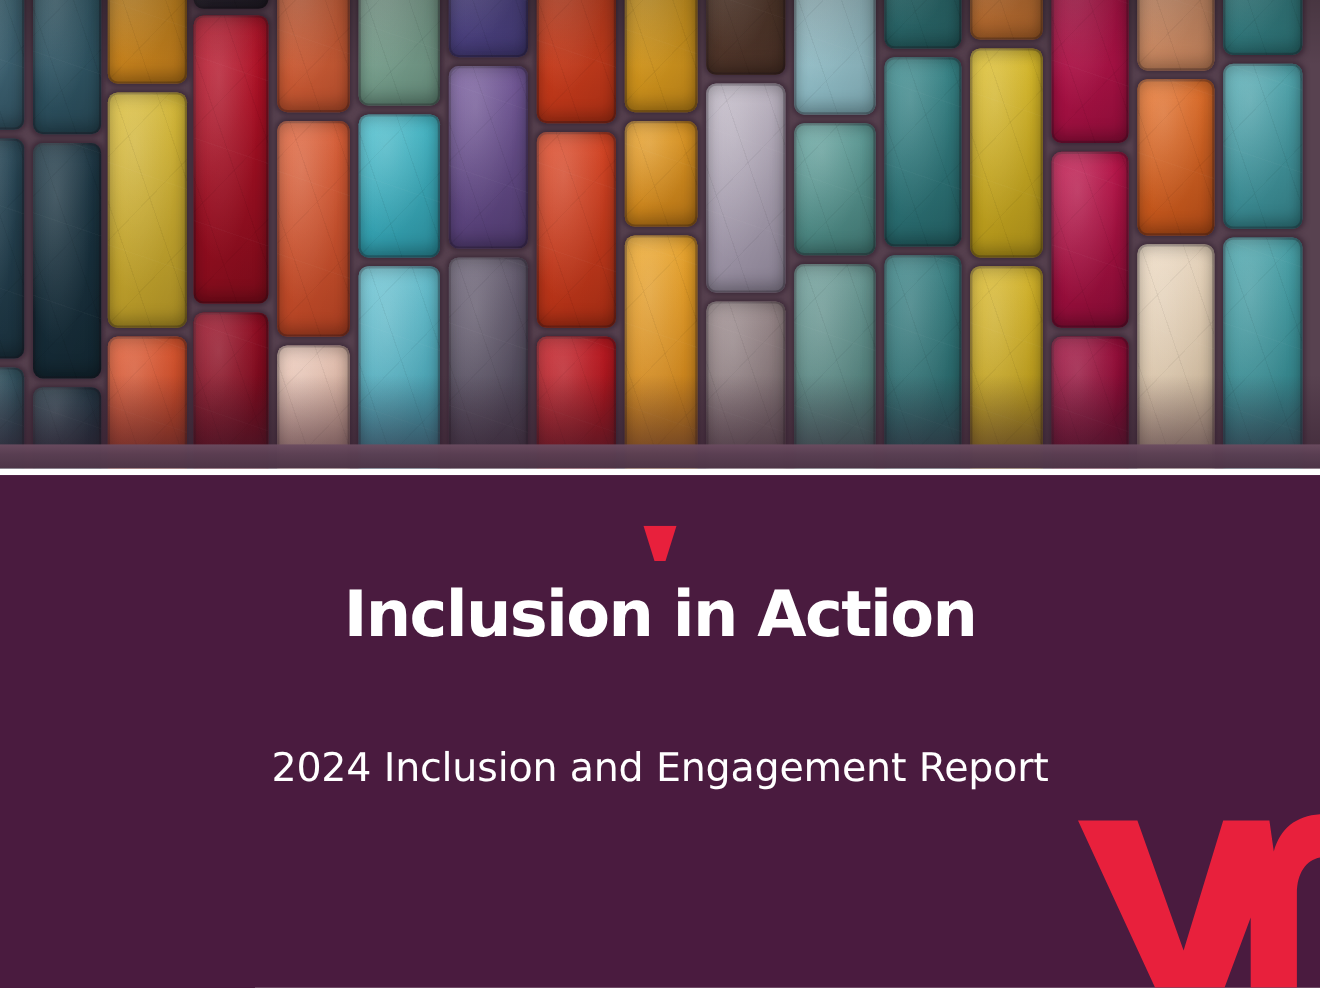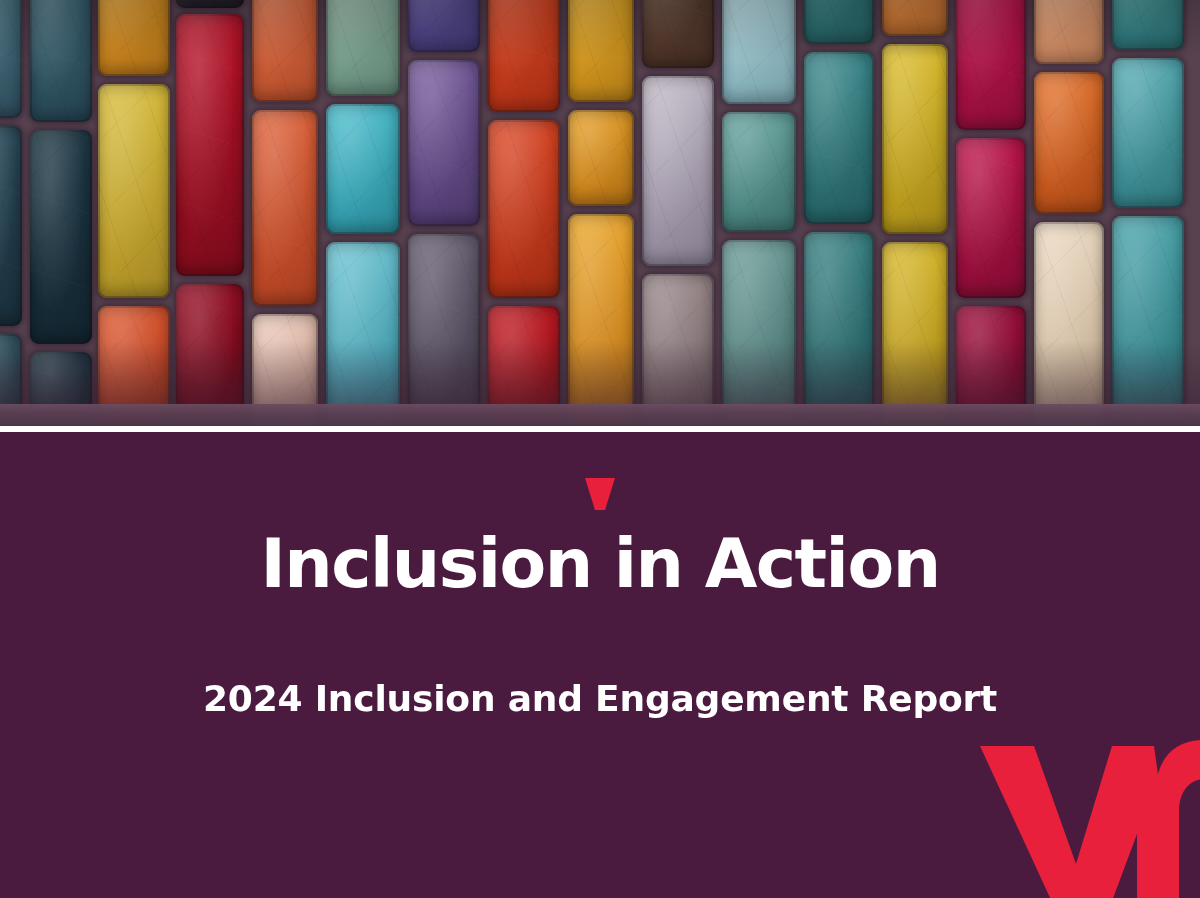--- a/index.html
+++ b/index.html
@@ -121,37 +121,37 @@
   }
 
   .title {
     position: absolute;
     left: 0;
     top: 96px;
     width: 1200px;
     text-align: center;
     color: #ffffff;
     font-family: "DejaVu Sans", sans-serif;
-    font-size: 68px;
+    font-size: 58px;
     font-weight: 700;
     letter-spacing: -1.5px;
     line-height: 1.06;
     white-space: nowrap;
   }
 
   .subtitle {
     position: absolute;
     left: 0;
     top: 245px;
     width: 1200px;
     text-align: center;
     color: #ffffff;
     font-family: "DejaVu Sans", sans-serif;
     font-size: 36px;
-    font-weight: 700;
+    font-weight: 400;
     letter-spacing: -0.2px;
     line-height: 1.2;
     white-space: nowrap;
   }
 
   .logo {
     position: absolute;
     right: -22px;
     bottom: -30px;
     width: 250px;

